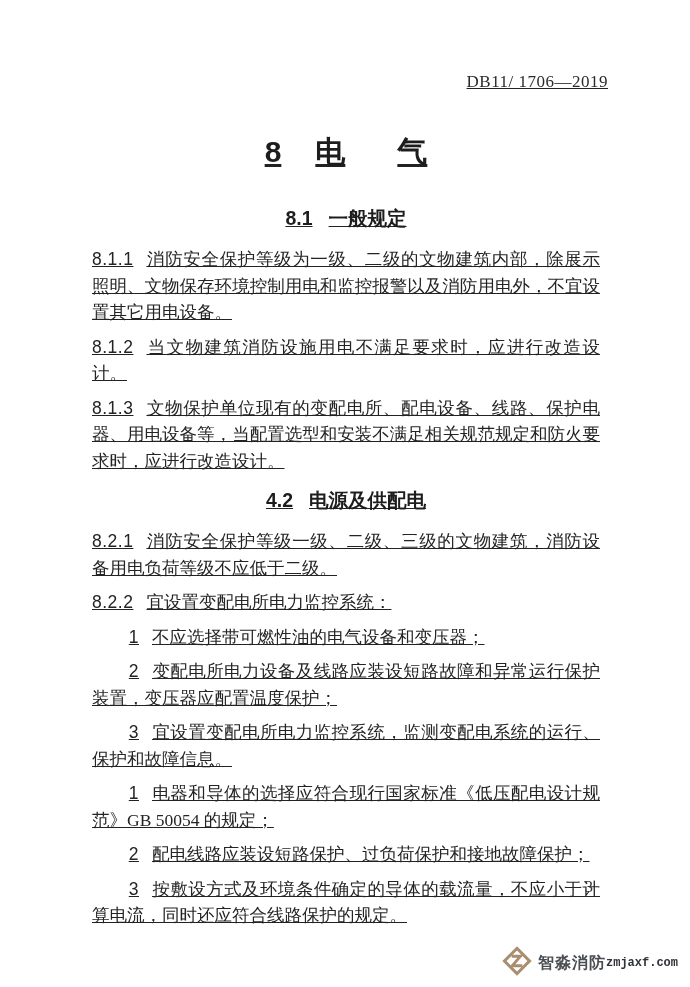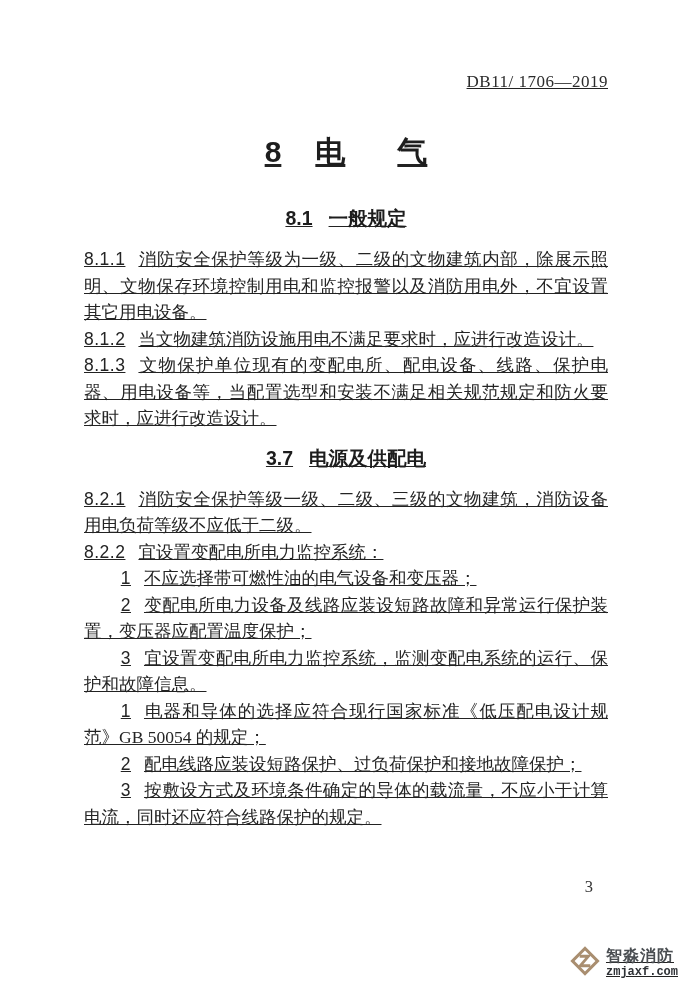--- a/index.html
+++ b/index.html
@@ -32,21 +32,21 @@
 
   .section{
     display:flex;justify-content:center;align-items:center;
     margin:14px 0 16px;
     font-family:"Liberation Sans","DejaVu Sans",sans-serif;
     font-weight:bold;font-size:19.5px;line-height:24px;color:#1d1d1d;
   }
   .section .num{margin-right:16px;}
 
   .clause{
-    margin:0;
+    margin:8px;
     font-size:17.5px;
     line-height:26.5px;
     text-align:justify;
     text-align-last:left;
     color:#242424;
   }
   .clause .label{
     font-family:"Liberation Sans","DejaVu Sans",sans-serif;
     margin-right:13px;
     letter-spacing:0.5px;
@@ -58,21 +58,21 @@
     top:876px;right:97px;
     font-size:16.5px;line-height:22px;
     color:#333333;
   }
 
   .watermark{
     position:absolute;
     right:12px;bottom:6px;
     display:flex;align-items:center;gap:5px;
   }
-  .watermark .wm-text{display:flex;flex-direction:column;line-height:1;text-decoration:underline;}
+  .watermark .wm-text{display:flex;flex-direction:row;line-height:1;}
   .wm-name{
     font-family:"Liberation Sans","DejaVu Sans",sans-serif;
     font-size:16px;font-weight:bold;letter-spacing:1px;
   }
   .wm-site{
     font-family:"Liberation Mono","DejaVu Sans Mono",monospace;
     font-size:12px;font-weight:bold;margin-top:2px;
   }
 </style>
 </head>
@@ -89,21 +89,21 @@
         <span class="chapter-char">气</span>
       </div>
       <div class="section">
         <span class="num">8.1</span>
         <span class="ttl">一般规定</span>
       </div>
       <p class="clause"><span class="label">8.1.1</span><span class="txt">消防安全保护等级为一级、二级的文物建筑内部，除展示照明、文物保存环境控制用电和监控报警以及消防用电外，不宜设置其它用电设备。</span></p>
       <p class="clause"><span class="label">8.1.2</span><span class="txt">当文物建筑消防设施用电不满足要求时，应进行改造设计。</span></p>
       <p class="clause"><span class="label">8.1.3</span><span class="txt">文物保护单位现有的变配电所、配电设备、线路、保护电器、用电设备等，当配置选型和安装不满足相关规范规定和防火要求时，应进行改造设计。</span></p>
       <div class="section">
-        <span class="num">3.7</span>
+        <span class="num">4.2</span>
         <span class="ttl">电源及供配电</span>
       </div>
       <p class="clause"><span class="label">8.2.1</span><span class="txt">消防安全保护等级一级、二级、三级的文物建筑，消防设备用电负荷等级不应低于二级。</span></p>
       <p class="clause"><span class="label">8.2.2</span><span class="txt">宜设置变配电所电力监控系统：</span></p>
       <p class="clause item"><span class="label">1</span><span class="txt">不应选择带可燃性油的电气设备和变压器；</span></p>
       <p class="clause item"><span class="label">2</span><span class="txt">变配电所电力设备及线路应装设短路故障和异常运行保护装置，变压器应配置温度保护；</span></p>
       <p class="clause item"><span class="label">3</span><span class="txt">宜设置变配电所电力监控系统，监测变配电系统的运行、保护和故障信息。</span></p>
       <p class="clause item"><span class="label">1</span><span class="txt">电器和导体的选择应符合现行国家标准《低压配电设计规范》GB 50054 的规定；</span></p>
       <p class="clause item"><span class="label">2</span><span class="txt">配电线路应装设短路保护、过负荷保护和接地故障保护；</span></p>
       <p class="clause item"><span class="label">3</span><span class="txt">按敷设方式及环境条件确定的导体的载流量，不应小于计算电流，同时还应符合线路保护的规定。</span></p>

